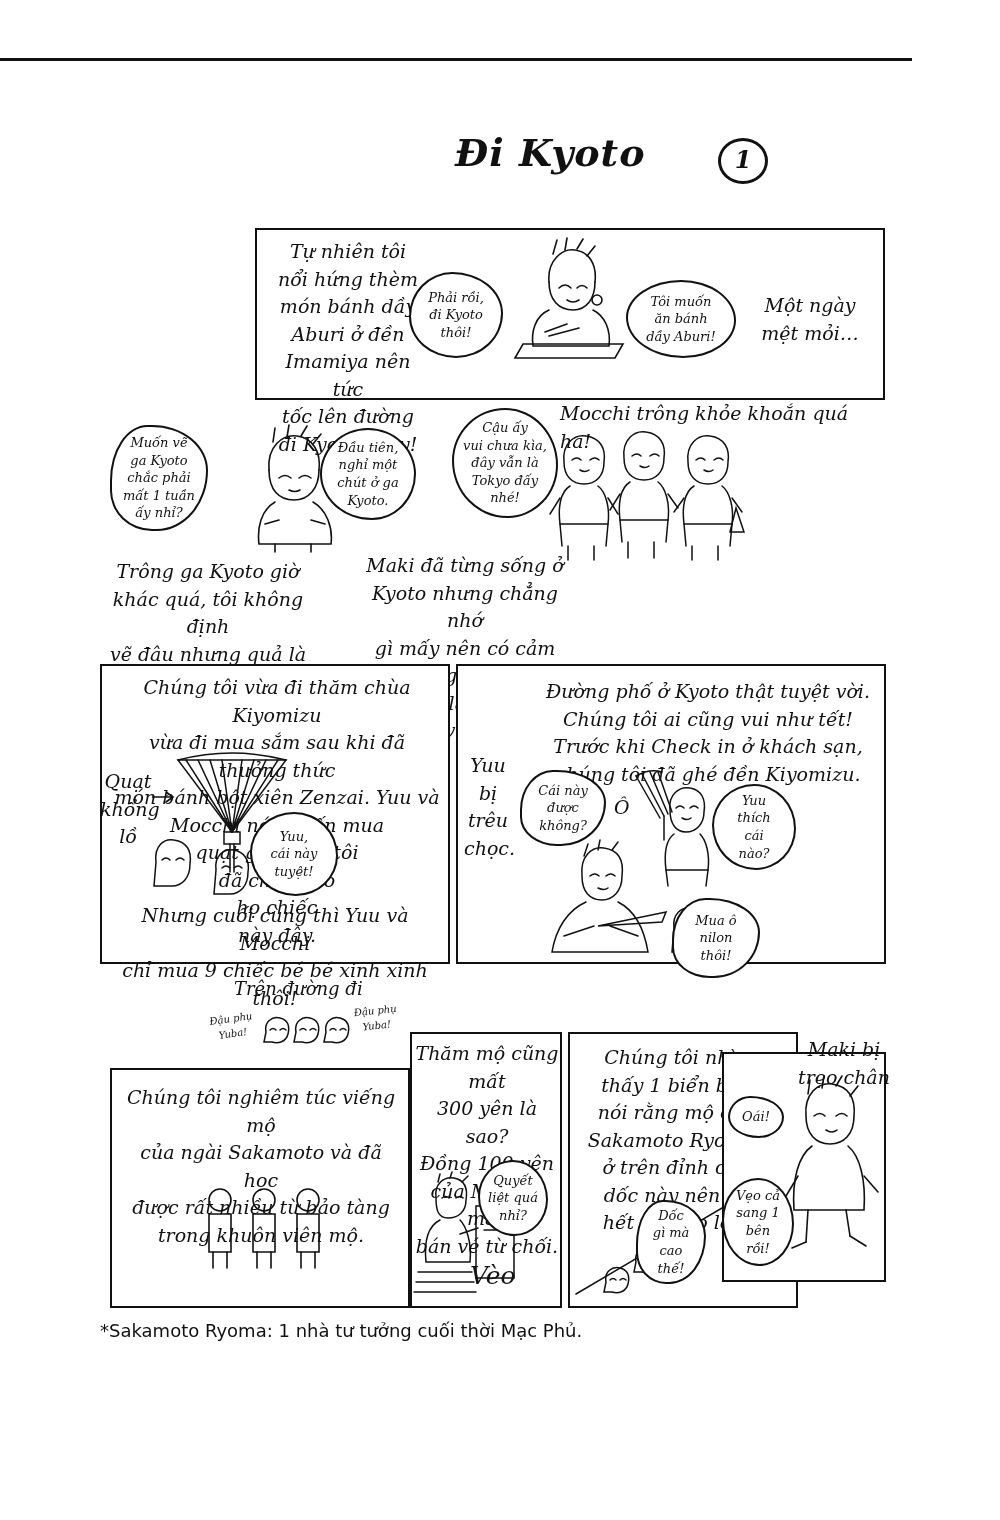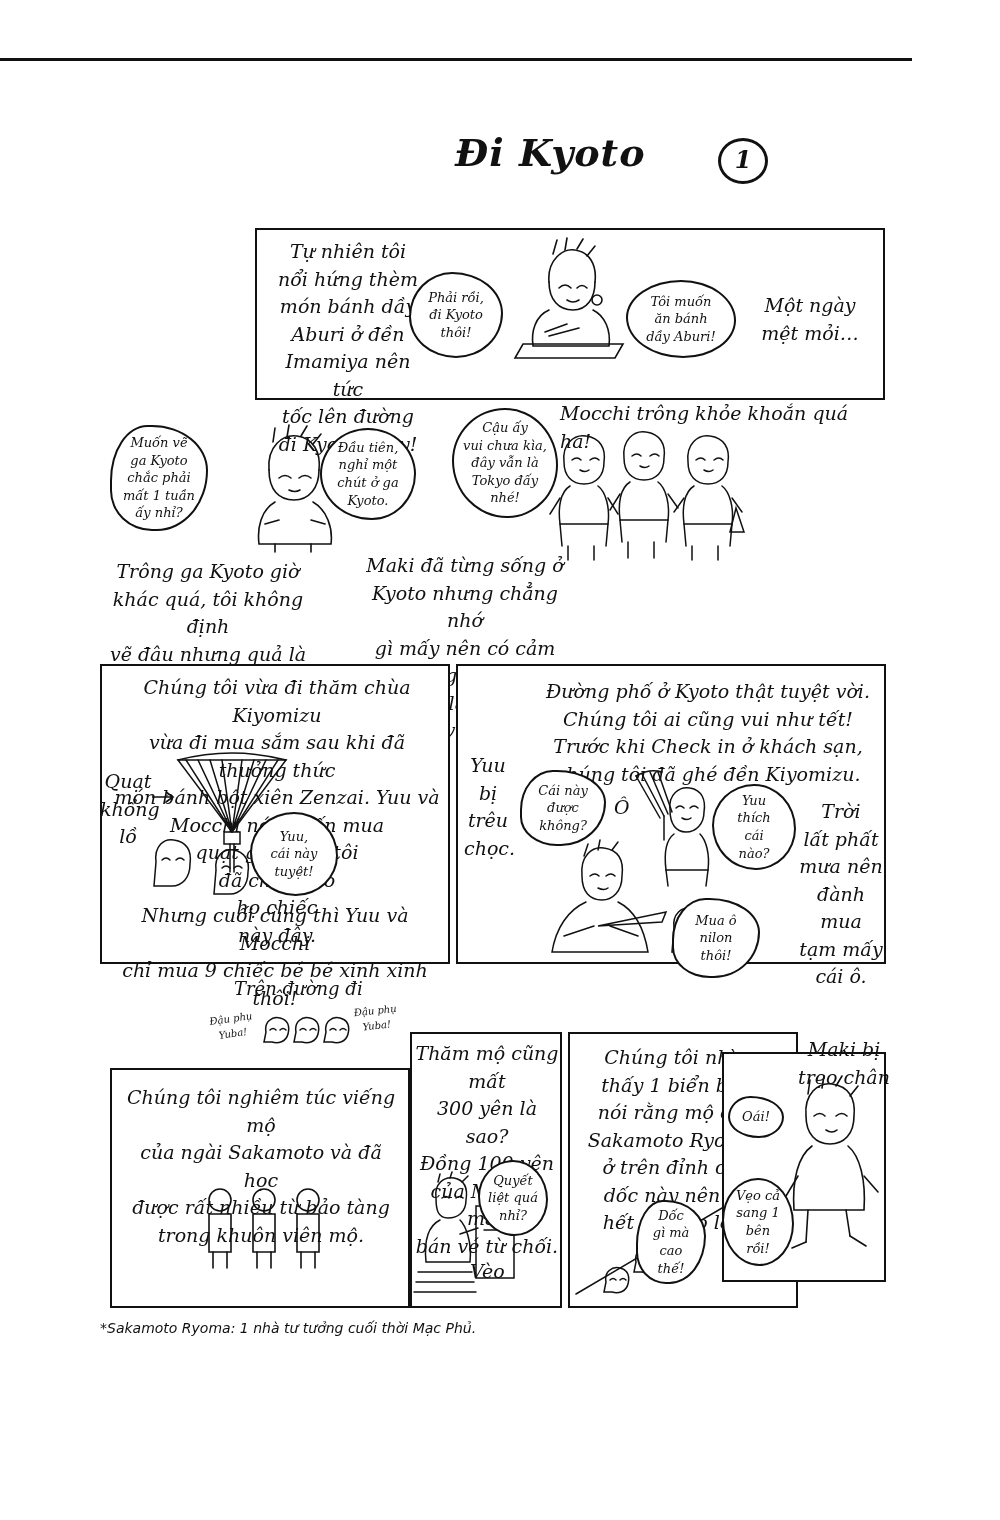--- a/index.html
+++ b/index.html
@@ -39,21 +39,21 @@
   }
   .bubble.b2{border-radius:50% 50% 48% 52% / 48% 52% 48% 52%;}
   .bubble.b3{border-radius:40% 60% 55% 45% / 55% 45% 60% 40%;}
   .bubble.rect{border-radius:14px;}
 
   
   .fig{position:absolute;}
   svg{display:block;overflow:visible;}
 
   .handwr{font-family:"DejaVu Serif", serif;font-style:italic;}
-  .footnote{position:absolute;left:100px;top:1320px;font-size:14px;font-family:"DejaVu Sans",sans-serif;font-style:italic;}
+  .footnote{position:absolute;left:100px;top:1320px;font-size:18px;font-family:"DejaVu Sans",sans-serif;}
   .tiny{font-size:10px;}
 </style>
 </head>
 <body>
 
 <div class="page">
 
   <div class="top-rule"></div>
 
   <div class="title handwr">Đi Kyoto</div>
@@ -258,26 +258,20 @@
         <path d="M36 100 L38 116 M78 100 L76 116"></path>
       </g>
     </svg>
   </div>
 
   <div class="bubble b2 handwr" style="left:712px;top:784px;width:84px;height:86px;">Yuu
 thích
 cái
 nào?</div>
 
-  <div class="txt c handwr" style="left:798px;top:798px;width:86px;">Trời
-lất phất
-mưa nên
-đành mua
-tạm mấy
-cái ô.</div>
 
   <div class="fig" style="left:524px;top:840px;">
     <svg width="150" height="120" viewBox="0 0 150 120">
       <g fill="none" stroke="#111" stroke-width="1.5" stroke-linecap="round">
         <path d="M58 36 C56 16 68 6 80 8 C94 10 100 20 98 36 C98 52 88 60 78 60 C66 60 58 52 58 36Z"></path>
         <path d="M60 16 L64 4 M74 10 L76 0 M88 10 L94 2"></path>
         <path d="M66 36 q5 -4 9 0 M82 36 q5 -4 9 0 M74 48 q6 3 10 0"></path>
         <path d="M62 62 C44 70 32 88 28 112 L124 112 C120 88 110 70 94 62"></path>
         <path d="M40 96 L70 86 M114 96 L86 86"></path>
         <path d="M74 86 L142 72 L138 82 Z"></path>
@@ -354,21 +348,21 @@
         <path d="M46 62 L64 56"></path>
         <rect x="62" y="34" width="38" height="72"></rect>
         <path d="M70 46 L92 46 M70 58 L92 58"></path>
         <path d="M4 100 L58 100 M2 110 L60 110 M0 120 L62 120"></path>
       </g>
     </svg>
   </div>
   <div class="bubble b2 handwr" style="left:478px;top:1160px;width:70px;height:76px;">Quyết
 liệt quá
 nhỉ?</div>
-  <div class="txt handwr" style="left:470px;top:1258px;width:60px;font-size:19px;">Vèo</div>
+  <div class="txt handwr" style="left:470px;top:1258px;width:60px;font-size:25px;">Vèo</div>
 
   <div class="panel" style="left:568px;top:1032px;width:230px;height:276px;"></div>
   <div class="txt c handwr" style="left:576px;top:1044px;width:200px;">Chúng tôi nhìn
 thấy 1 biển báo
 nói rằng mộ của
 Sakamoto Ryoma*
 ở trên đỉnh con
 dốc này nên có
 hết sức leo lên.</div>
   <div class="fig" style="left:576px;top:1178px;">

